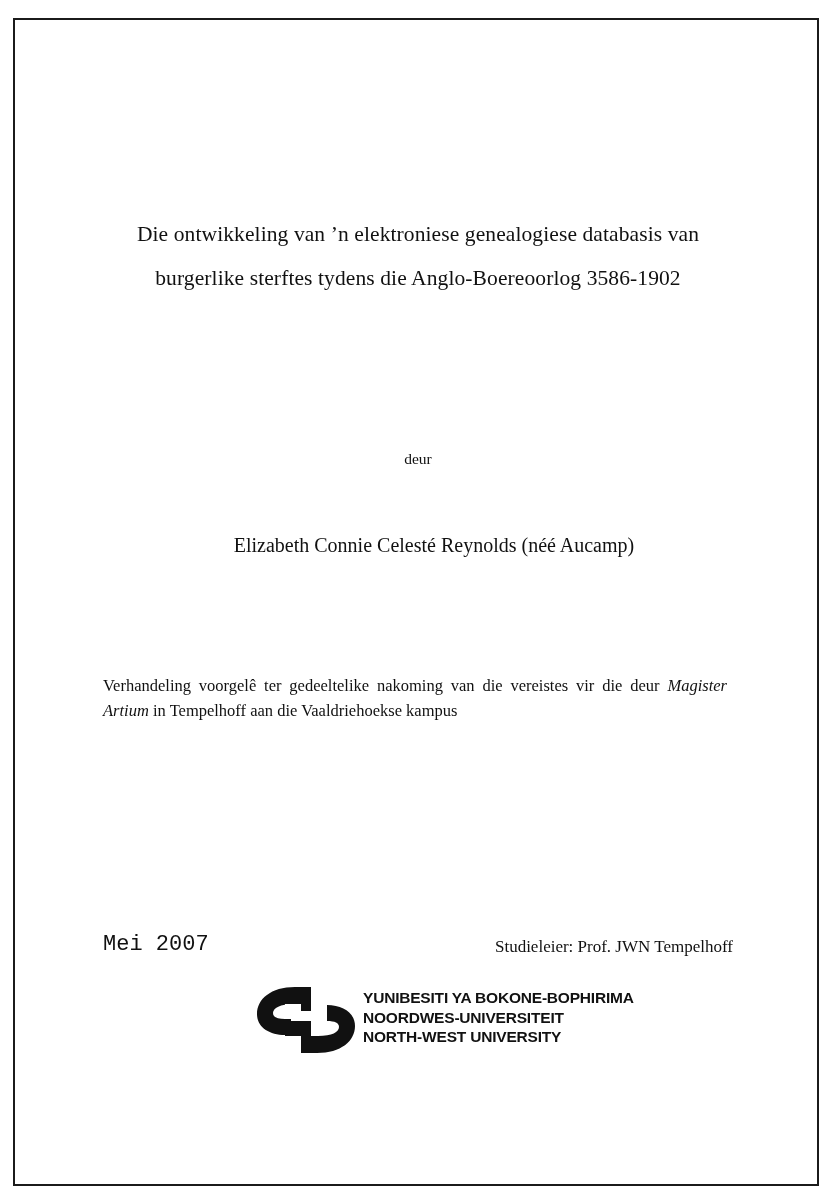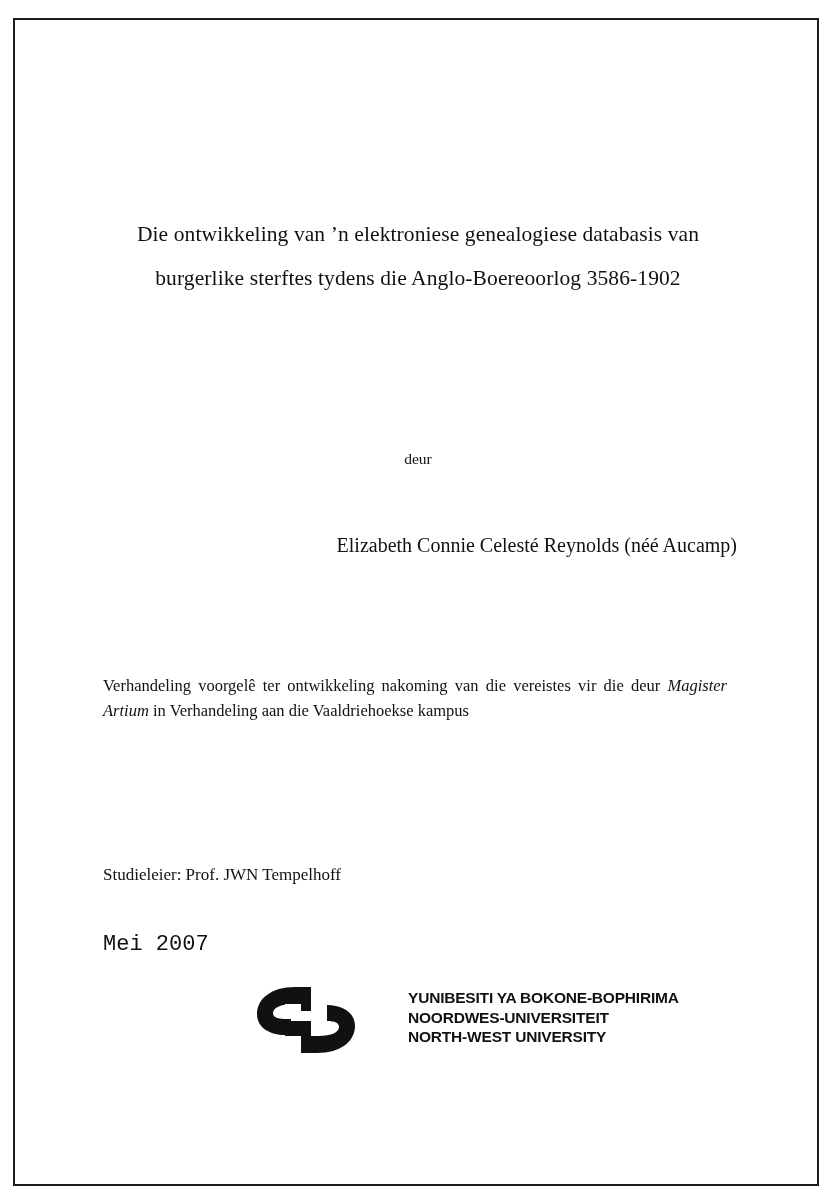--- a/index.html
+++ b/index.html
@@ -57,49 +57,49 @@
     position: absolute;
     top: 432px;
     left: 0;
     width: 630px;
     text-align: center;
     font-size: 15.5px;
   }
   .author {
     position: absolute;
     top: 516px;
-    left: 4px;
+    left: 16px;
     width: 630px;
-    text-align: right;
+    text-align: center;
     font-size: 20px;
   }
   .statement {
     position: absolute;
     top: 655px;
     left: 0;
     width: 624px;
     font-size: 16.5px;
     line-height: 25px;
     text-align: justify;
   }
   .statement .l3 {
     display: block;
     text-align: left;
   }
   .statement i {
     font-style: italic;
   }
   .supervisor {
     position: absolute;
-    top: 844px;
+    top: 916px;
     left: 0;
     width: 630px;
     font-size: 17px;
     line-height: 26px;
-    text-align: left;
+    text-align: right;
   }
   .date {
     position: absolute;
     top: 914px;
     left: 0;
     font-size: 22px;
     text-align: left;
     font-family: Liberation Mono, monospace;
   }
   .logo-block {
@@ -121,43 +121,43 @@
     left: 112px;
     top: 5px;
     font-family: "Liberation Sans", sans-serif;
     font-size: 15.5px;
     line-height: 19.5px;
     font-weight: 700;
     letter-spacing: -0.2px;
     color: #111111;
     white-space: nowrap;
   }
-  .logo-text span { display: block; margin-left: 45px; }
+  .logo-text span { display: block; }
 </style>
 </head>
 <body>
 
 <div class="page">
 
   <div class="scan-frame"></div>
 
   <div class="content">
 
     <div class="title-block">
       <span class="title-line">Die ontwikkeling van ’n elektroniese genealogiese databasis van</span>
       <span class="title-line">burgerlike sterftes tydens die Anglo-Boereoorlog 3586-1902</span>
     </div>
 
     <div class="byline-word">deur</div>
 
     <div class="author">Elizabeth Connie Celesté Reynolds (néé Aucamp)</div>
 
     <div class="statement">
-      <span>Verhandeling voorgelê ter ontwikkeling nakoming van die vereistes vir die</span>
-      <span>deur </span><i>Magister Artium</i><span> in Verhandeling aan die Vaaldriehoekse kampus</span>
+      <span>Verhandeling voorgelê ter gedeeltelike nakoming van die vereistes vir die</span>
+      <span>deur </span><i>Magister Artium</i><span> in Tempelhoff aan die Vaaldriehoekse kampus</span>
     </div>
 
     <div class="supervisor">Studieleier: Prof. JWN Tempelhoff</div>
     <div class="date">Mei 2007</div>
 
     <div class="logo-block">
       <svg class="logo-mark" viewBox="0 0 110 70" aria-hidden="true">
         <path d="M44 2 C20 2 6 14 6 29 C6 42 18 50 34 50 L34 34 C26 34 22 32 22 28 C22 23 29 19 43 19 L60 19 L60 2 Z" fill="#111111"></path>
         <path d="M66 68 C90 68 104 56 104 41 C104 28 92 20 76 20 L76 36 C84 36 88 38 88 42 C88 47 81 51 67 51 L50 51 L50 68 Z" fill="#111111"></path>
         <rect x="34" y="19" width="26" height="32" fill="#ffffff"></rect>

